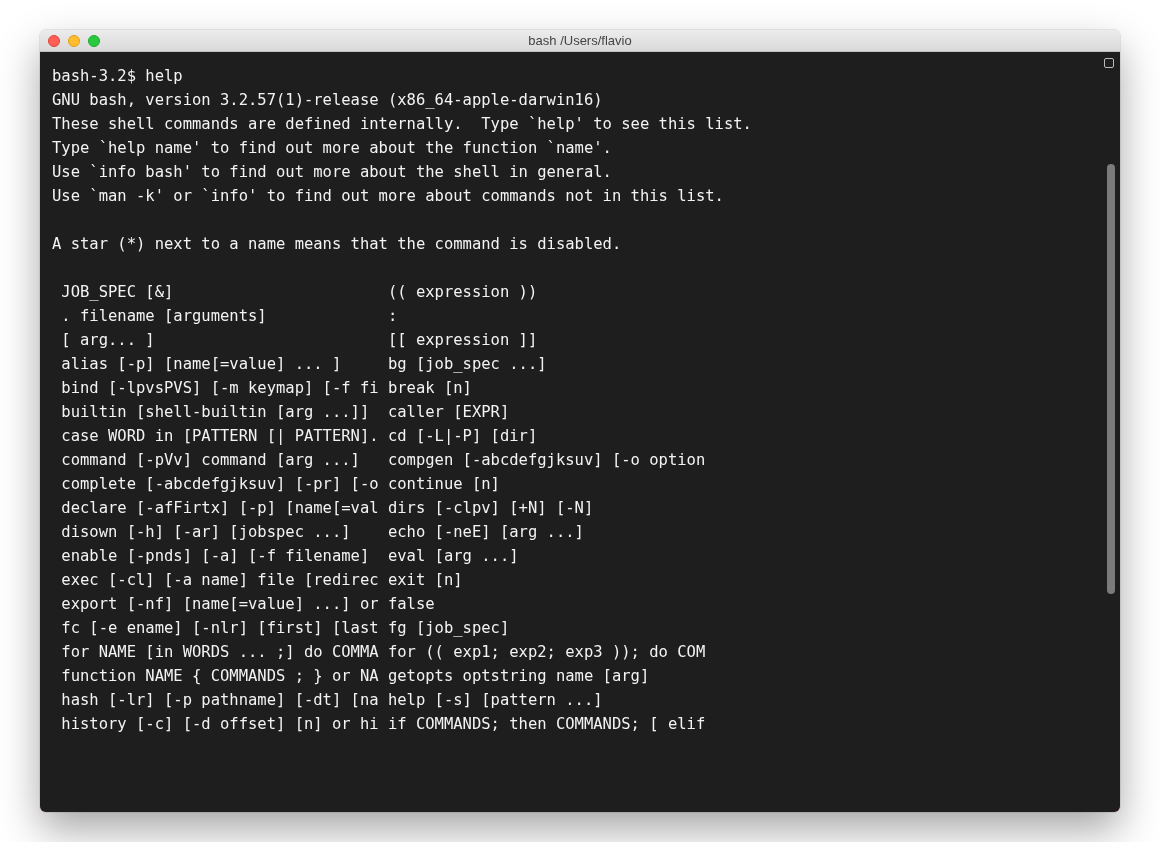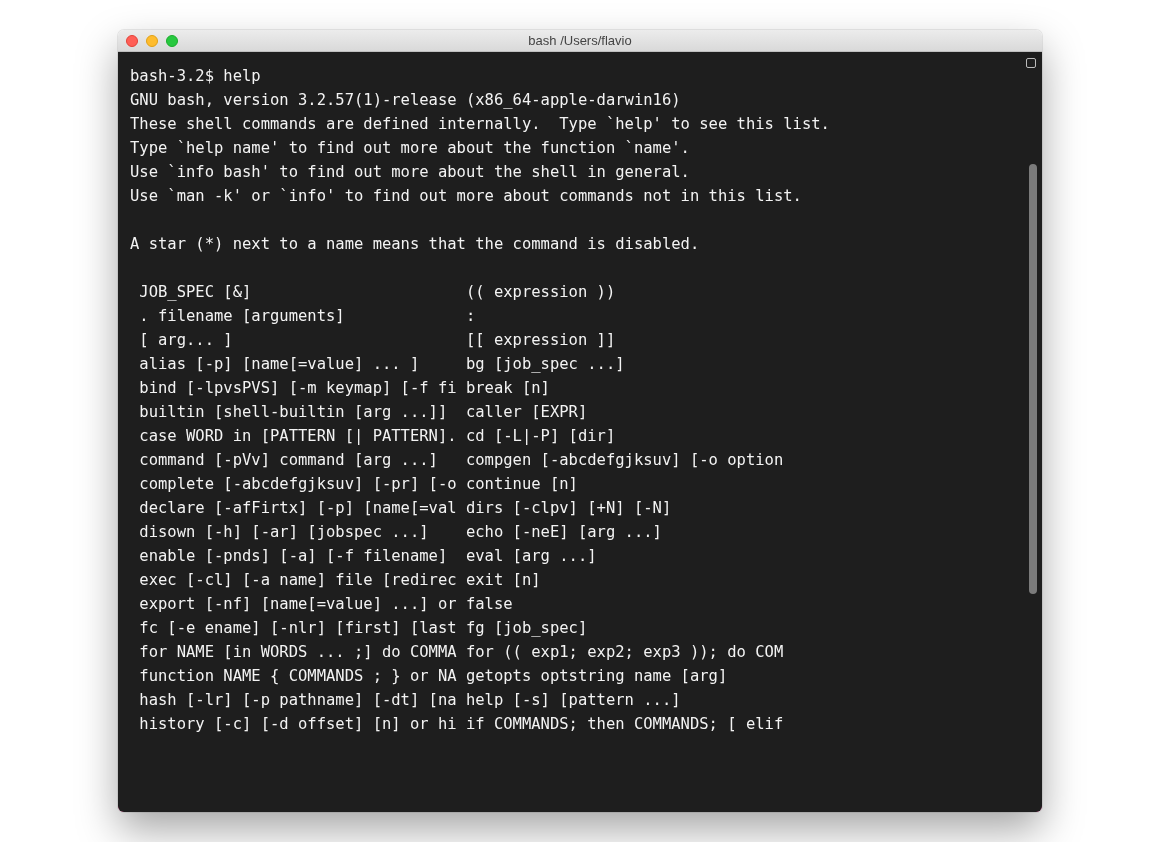--- a/index.html
+++ b/index.html
@@ -5,21 +5,21 @@
     * { margin: 0; padding: 0; box-sizing: border-box; }
     body {
       background: #fff;
       font-family: -apple-system, BlinkMacSystemFont, sans-serif;
       display: flex;
       justify-content: center;
       align-items: flex-start;
       padding: 30px;
     }
     .window {
-      width: 924px;
+      width: 1080px;
       background: #fff;
       border-radius: 6px;
       box-shadow: 0 18px 40px rgba(0,0,0,0.35), 0 0 0 1px rgba(0,0,0,0.08);
       overflow: hidden;
     }
     .titlebar {
       height: 22px;
       background: linear-gradient(#ececec, #d9d9d9);
       border-bottom: 1px solid #bfbfbf;
       display: flex;

